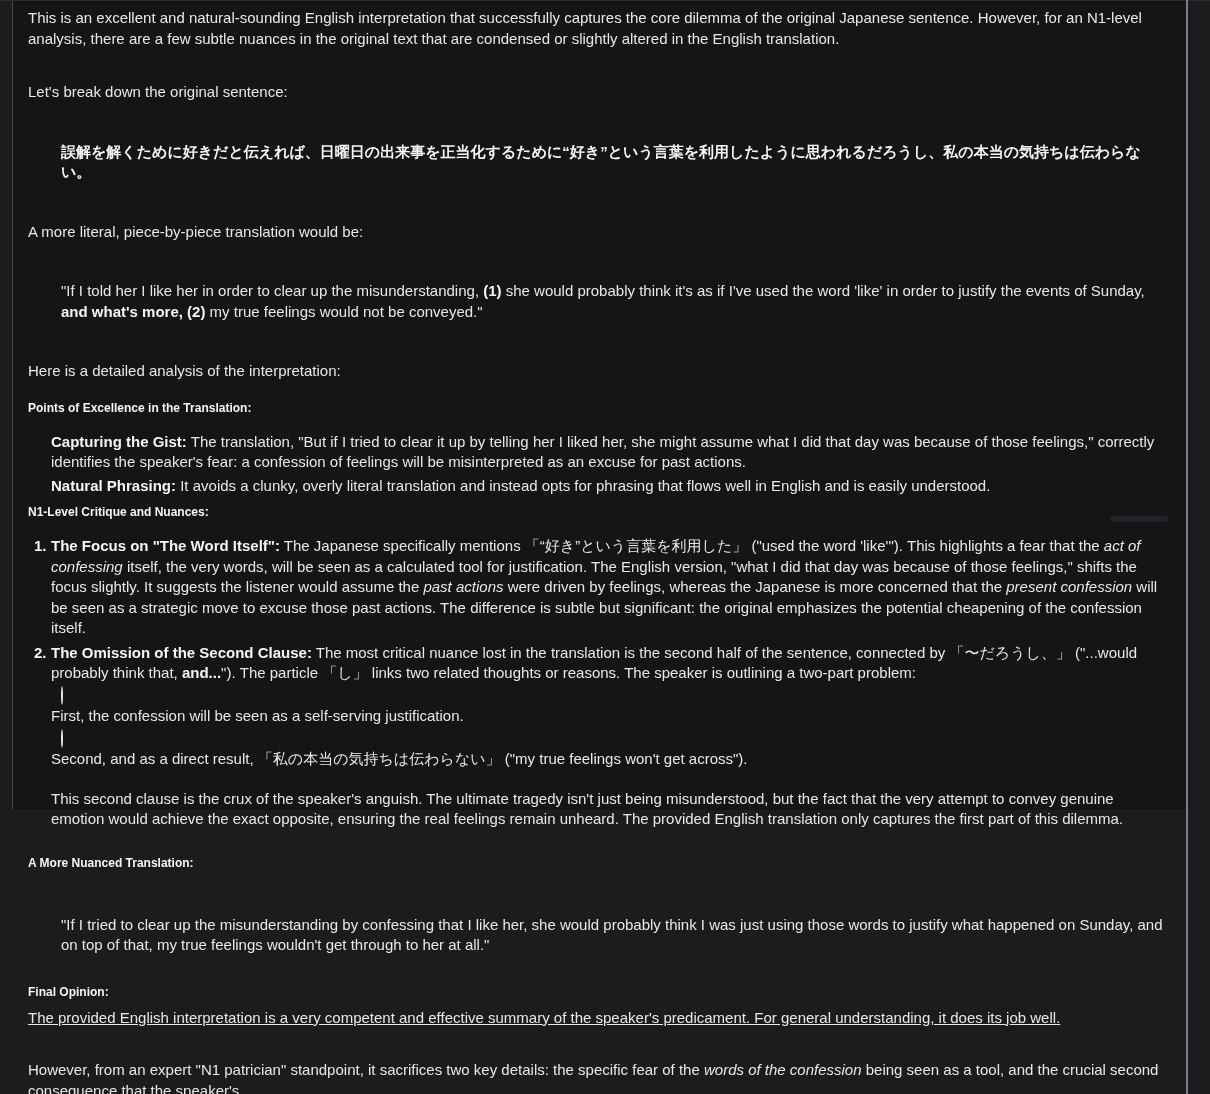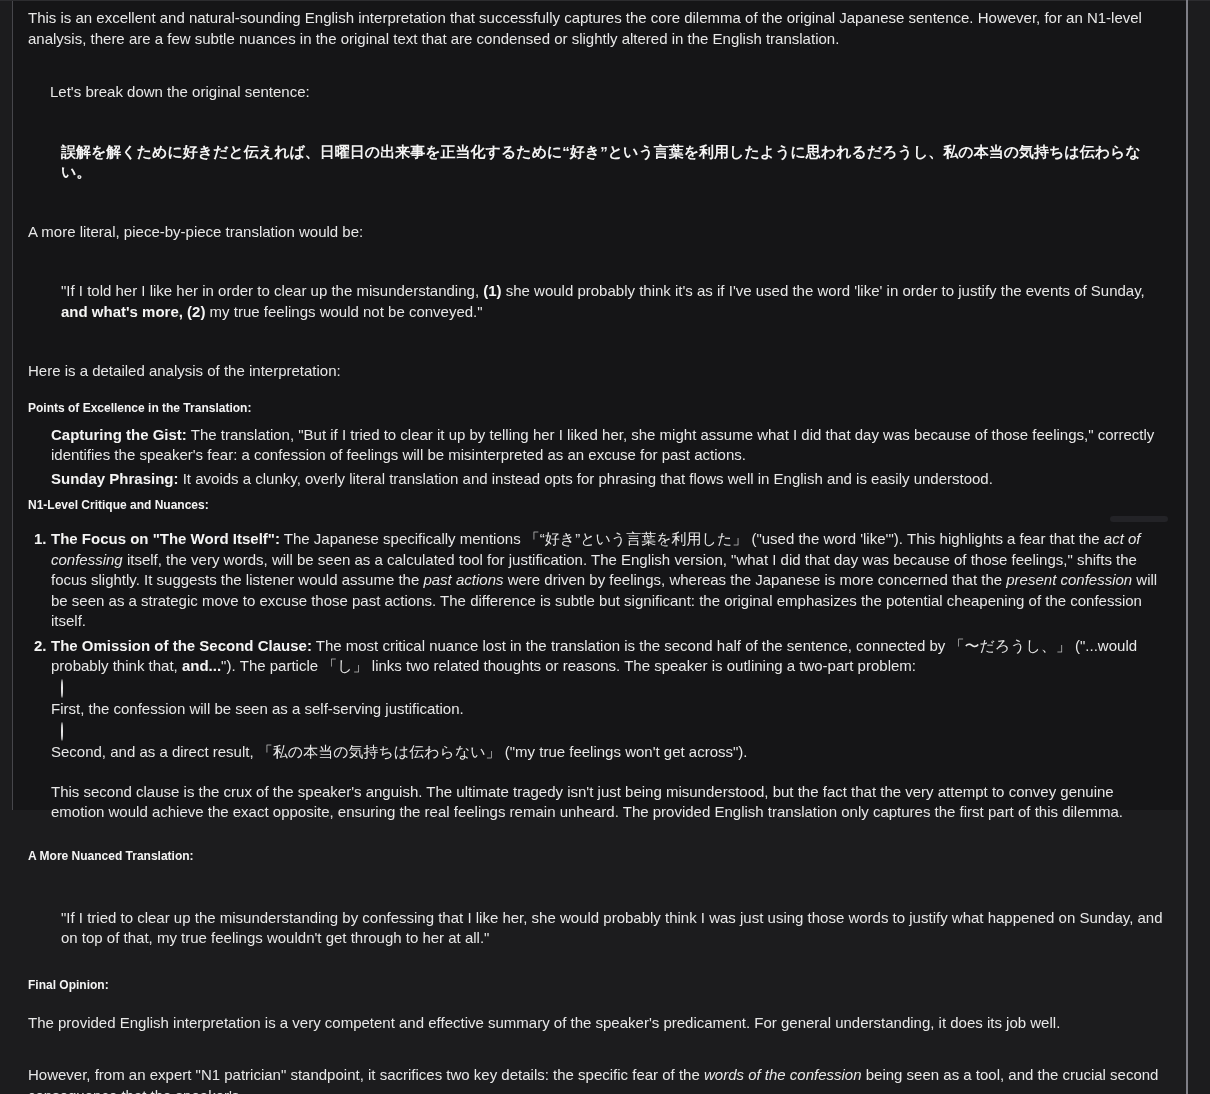--- a/index.html
+++ b/index.html
@@ -34,26 +34,26 @@
   }
   p, h3, ul, ol, li, blockquote { margin: 0; padding: 0; }
   .b { font-weight: bold; color: var(--bold-color, #f5f5f5); }
   .i { font-style: italic; }
   h3 {
     font-size: 12px; line-height: 20px; font-weight: bold;
     color: var(--bold-color, #f5f5f5);
   }
   blockquote { margin-left: 33px; }
   .q-jp { margin-top: 39px; font-weight: bold; color: #f0f0f0; }
-  .p-breakdown { margin-top: 33px; margin-left: 22px; }
+  .p-breakdown { margin-top: 33px; }
   .p-literal   { margin-top: 39px; }
   .q-literal   { margin-top: 39px; }
   .p-analysis  { margin-top: 39px; }
   .h-excellence { margin-top: 16px; }
-  .ul-excellence { margin-top: 7px; list-style: none; }
+  .ul-excellence { margin-top: 14px; list-style: none; }
   .ul-excellence > li { display: flex; }
   .ul-excellence > li + li { margin-top: 3px; }
   .h-critique { margin-top: 6px; }
   .ol-critique { margin-top: 14px; list-style: none; }
   .ol-critique > li { display: flex; }
   .ol-critique > li + li { margin-top: 4px; }
   .marker { flex: none; }
   .disc-marker-cell { width: 13px; margin-left: 10px; }
   .disc-dot {
     width: 4px; height: 4px; border-radius: 50%;
@@ -67,21 +67,21 @@
   .circle-marker-cell { width: 15px; margin-left: 10px; }
   .circle-dot {
     width: 4px; height: 4px; border-radius: 50%;
     border: 1.5px solid var(--text-color, #e8e8e8); margin-top: 7px;
   }
   .followup { margin-top: 19px; }
   .h-nuanced { margin-top: 23px; }
   .p-tocapture { margin-top: 18px; }
   .q-nuanced { margin-top: 42px; }
   .h-final { margin-top: 26px; }
-  .p-competent { margin-top: 18px; }
+  .p-competent { margin-top: 6px; text-decoration: underline; }
   .p-however { margin-top: 32px; }
 </style>
 </head>
 <body>
 
 <div class="top-line"></div>
 
 <div class="content-pane">
 
   <p class="p-intro"><span>This is an excellent and natural-sounding English interpretation that successfully captures the core dilemma of the original Japanese sentence. However, for an N1-level analysis, there are a few subtle nuances in the original text that are condensed or slightly altered in the English translation.</span></p>
@@ -98,21 +98,21 @@
 
   <h3 class="h-excellence">Points of Excellence in the Translation:</h3>
 
   <ul class="ul-excellence">
     <li>
       <span class="marker disc-marker-cell"><span class="disc-dot"></span></span>
       <div class="li-body"><span class="b">Capturing the Gist:</span><span> The translation, "But if I tried to clear it up by telling her I liked her, she might assume what I did that day was because of those feelings," correctly identifies the speaker's fear: a confession of feelings will be misinterpreted as an excuse for past actions.</span></div>
     </li>
     <li>
       <span class="marker disc-marker-cell"><span class="disc-dot"></span></span>
-      <div class="li-body"><span class="b">Sunday Phrasing:</span><span> It avoids a clunky, overly literal translation and instead opts for phrasing that flows well in English and is easily understood.</span></div>
+      <div class="li-body"><span class="b">Natural Phrasing:</span><span> It avoids a clunky, overly literal translation and instead opts for phrasing that flows well in English and is easily understood.</span></div>
     </li>
   </ul>
 
   <h3 class="h-critique">N1-Level Critique and Nuances:</h3>
 
   <ol class="ol-critique">
     <li>
       <span class="marker num-marker-cell">1.</span>
       <div class="li-body"><span class="b">The Focus on "The Word Itself":</span><span> The Japanese specifically mentions 「“好き”という言葉を利用した」 ("used the word 'like'"). This highlights a fear that the </span><span class="i">act of confessing</span><span> itself, the very words, will be seen as a calculated tool for justification. The English version, "what I did that day was because of those feelings," shifts the focus slightly. It suggests the listener would assume the </span><span class="i">past actions</span><span> were driven by feelings, whereas the Japanese is more concerned that the </span><span class="i">present confession</span><span> will be seen as a strategic move to excuse those past actions. The difference is subtle but significant: the original emphasizes the potential cheapening of the confession itself.</span></div>
     </li>

